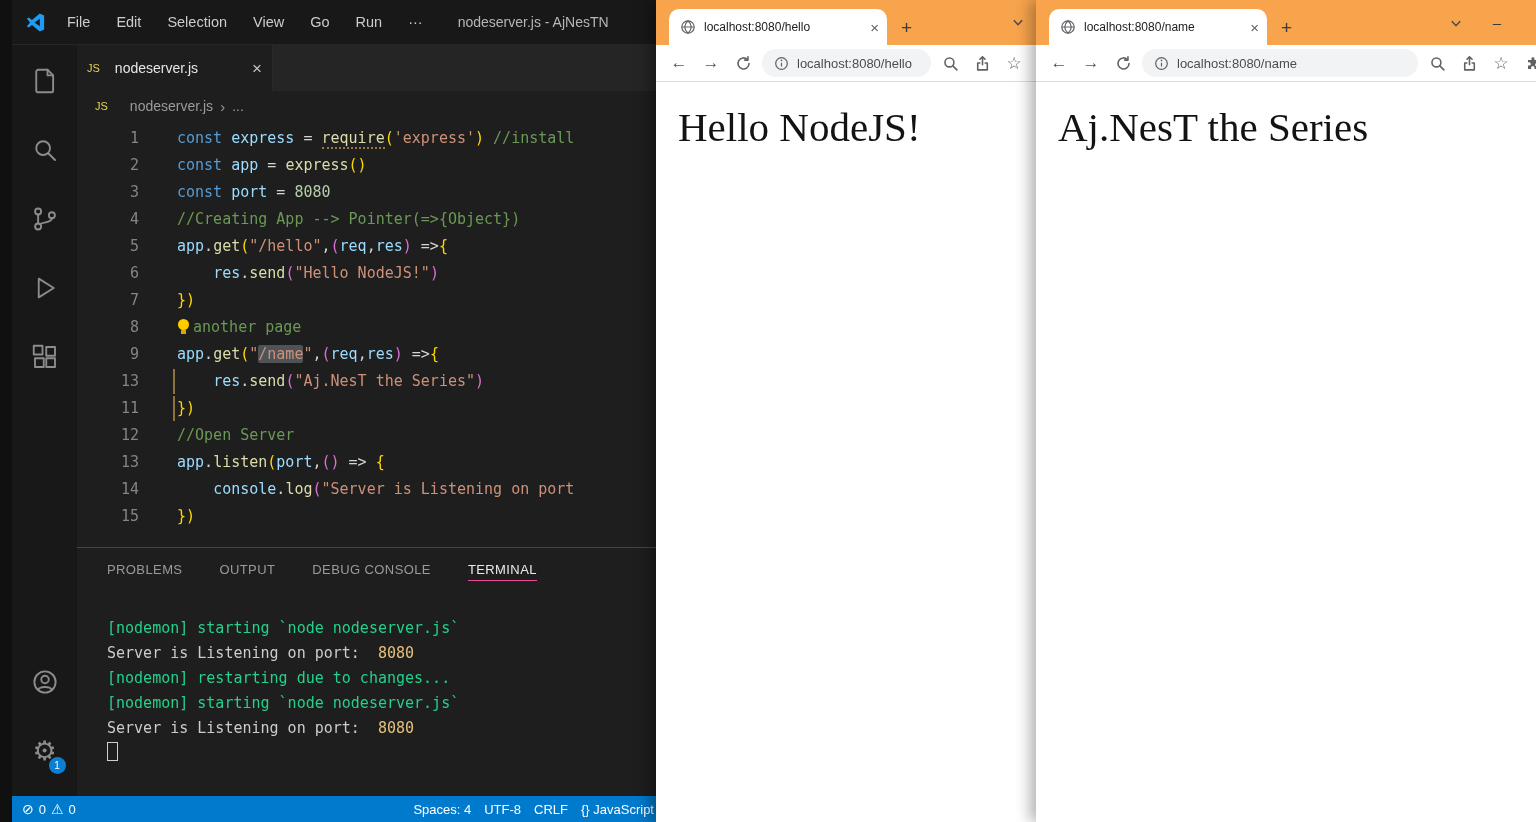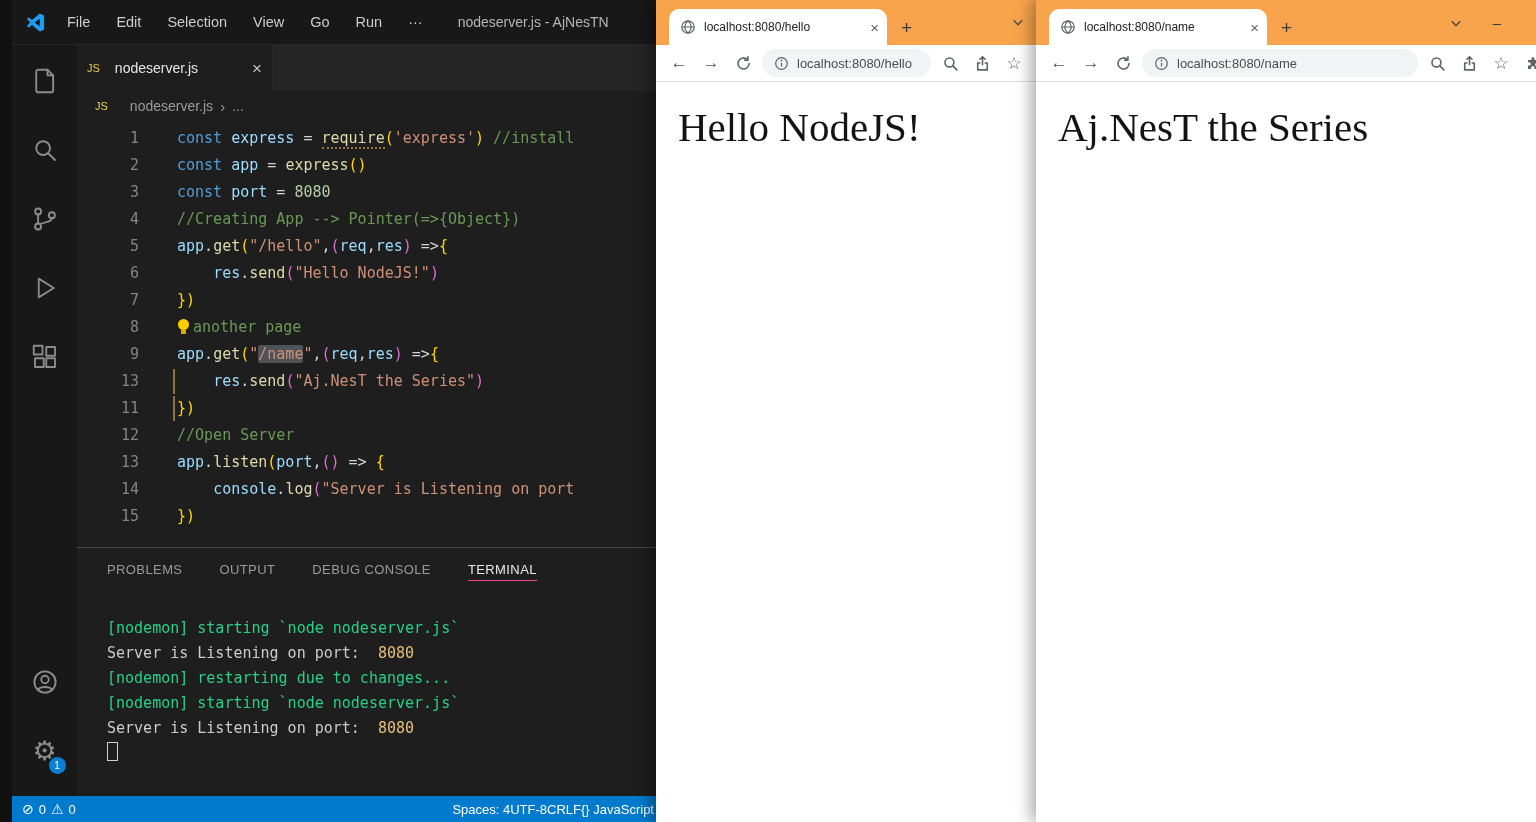--- a/index.html
+++ b/index.html
@@ -58,21 +58,21 @@
   .panel-tab{font-size:13px;letter-spacing:.4px;color:#9a9a9a;padding:4px 0}
   .panel-tab.active{color:#eaeaea;border-bottom:1px solid #ec4899;padding-bottom:3px}
   .vs-terminal{padding:26px 0 0 30px;font-family:"DejaVu Sans Mono",monospace;font-size:15px;line-height:25px;color:#ccc}
   .term-line{height:25px;white-space:pre}
   .term-cursor{display:inline-block;width:9px;height:17px;border:1px solid #cfcfcf;vertical-align:-3px}
 
   .vs-statusbar{position:absolute;left:0;right:0;bottom:0;height:26px;background:var(--statusbar);display:flex;
                 align-items:center;color:#fff;font-size:13px}
   .status-left{display:flex;align-items:center;gap:5px;padding-left:10px}
   .st-ic{font-size:14px}
-  .status-right{margin-left:auto;display:flex;gap:0;padding-right:18px}
+  .status-right{margin-left:auto;display:flex;gap:13px;padding-right:18px}
 
   
   .browser{position:absolute;top:0;height:822px;background:#14532d;display:flex;flex-direction:column}
   .b1{left:656px;width:381px;z-index:2;box-shadow:-6px 0 14px rgba(0,0,0,.35)}
   .b2{left:1036px;width:576px;z-index:3;box-shadow:-6px 0 14px rgba(0,0,0,.30)}
   .b-titlebar{height:45px;background:var(--chrome-orange);display:flex;align-items:flex-end;padding-left:13px;
               box-sizing:border-box;flex:none}
   .b-tab{width:218px;height:36px;background:#fff;border-radius:10px 10px 0 0;display:flex;align-items:center;
          padding:0 8px 0 11px;box-sizing:border-box;gap:8px;min-width:0}
   .favicon svg{width:16px;height:16px;display:block;stroke:#5f6368;fill:none;stroke-width:1.2}

